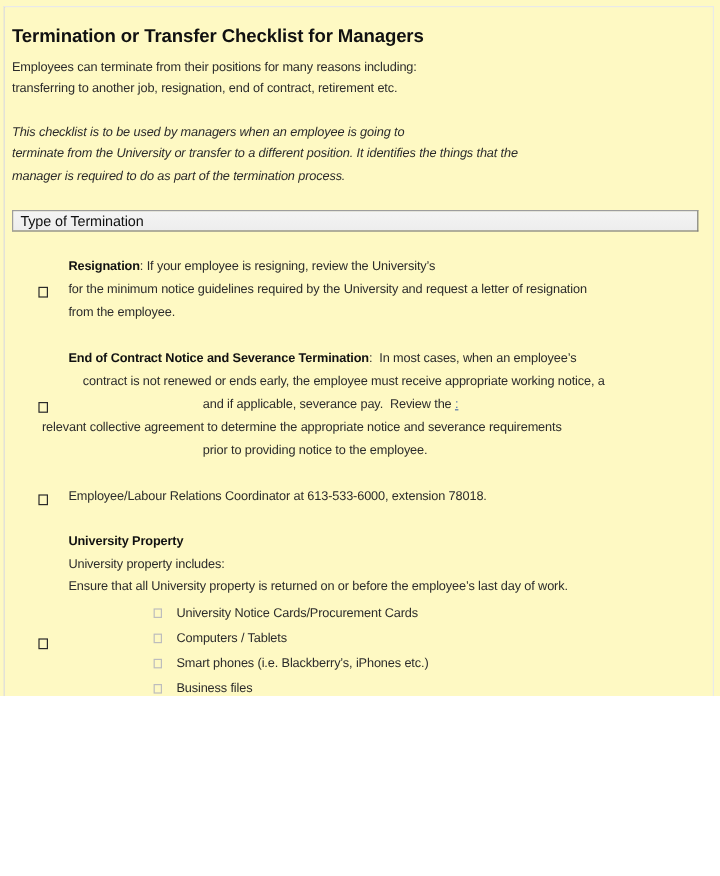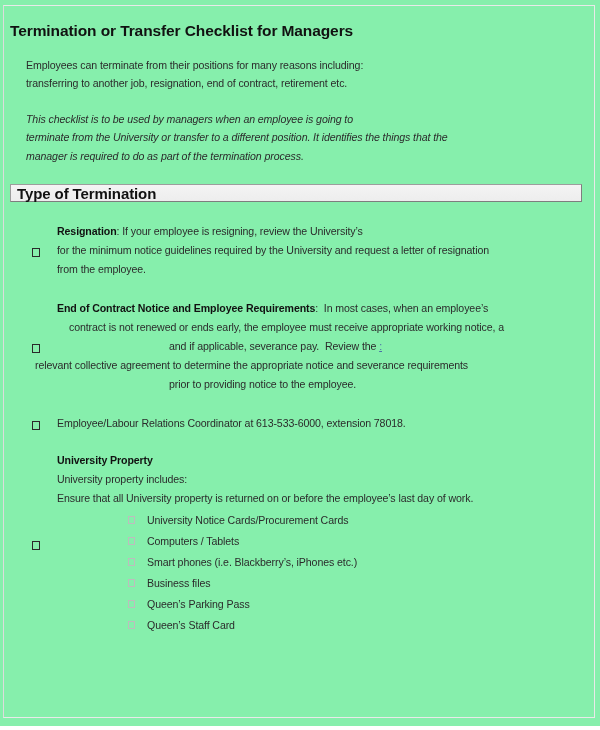--- a/index.html
+++ b/index.html
@@ -8,22 +8,22 @@
     background: #ffffff;
   }
   body {
     font-family: "Liberation Sans", sans-serif;
     color: #1a1a1a;
   }
 
   #page {
     position: relative;
     width: 600px;
-    height: 726px;
-    background: #86efac;
+    height: 580px;
+    background: #fef9c3;
     box-sizing: border-box;
     overflow: hidden;
   }
 
   
   .page-frame {
     position: absolute;
     left: 3px;
     top: 5px;
     width: 592px;
@@ -45,21 +45,21 @@
     letter-spacing: -0.1px;
     color: #111111;
     margin: 0 0 7px 0;
     line-height: 1.15;
   }
 
   .intro-para {
     font-size: 10.6px;
     line-height: 18.5px;
     color: #2b2b2b;
-    margin: 16px;
+    margin: 0;
     letter-spacing: -0.1px;
   }
   .intro-para + .intro-para {
     margin-top: 17px;
     font-style: italic;
   }
   .intro-para .ln { display: block; }
 
   
   .section-bar {
@@ -70,22 +70,22 @@
     background: linear-gradient(#f4f4f4, #ededed);
     border: 1px solid #9d9d9d;
     border-right-color: #7e7e7e;
     border-bottom-color: #7e7e7e;
     box-sizing: border-box;
     display: flex;
     align-items: center;
     padding-left: 6px;
   }
   .section-bar-label {
-    font-size: 15px;
-    font-weight: bold;
+    font-size: 12px;
+    font-weight: normal;
     color: #111111;
     letter-spacing: -0.1px;
   }
 
   
   .check-item {
     display: flex;
     align-items: center;
     margin-top: 20px;
     padding-left: 22px;
@@ -180,21 +180,21 @@
       <div class="item-body">
         <span class="ln"><span class="lead">Resignation</span><span>: If your employee is resigning, review the University’s</span></span>
         <span class="ln">for the minimum notice guidelines required by the University and request a letter of resignation</span>
         <span class="ln">from the employee.</span>
       </div>
     </div>
 
     <div class="check-item">
       <span class="checkbox-lg"></span>
       <div class="item-body">
-        <span class="ln"><span class="lead">End of Contract Notice and Employee Requirements</span><span>:  In most cases, when an employee’s</span></span>
+        <span class="ln"><span class="lead">End of Contract Notice and Severance Termination</span><span>:  In most cases, when an employee’s</span></span>
         <span class="ln indent-sm">contract is not renewed or ends early, the employee must receive appropriate working notice, a</span>
         <span class="ln indent-mid"><span>and if applicable, severance pay.  Review the </span><span class="broken-link">:</span></span>
         <span class="ln outdent">relevant collective agreement to determine the appropriate notice and severance requirements</span>
         <span class="ln indent-mid">prior to providing notice to the employee.</span>
       </div>
     </div>
 
     <div class="check-item">
       <span class="checkbox-lg"></span>
       <div class="item-body">

